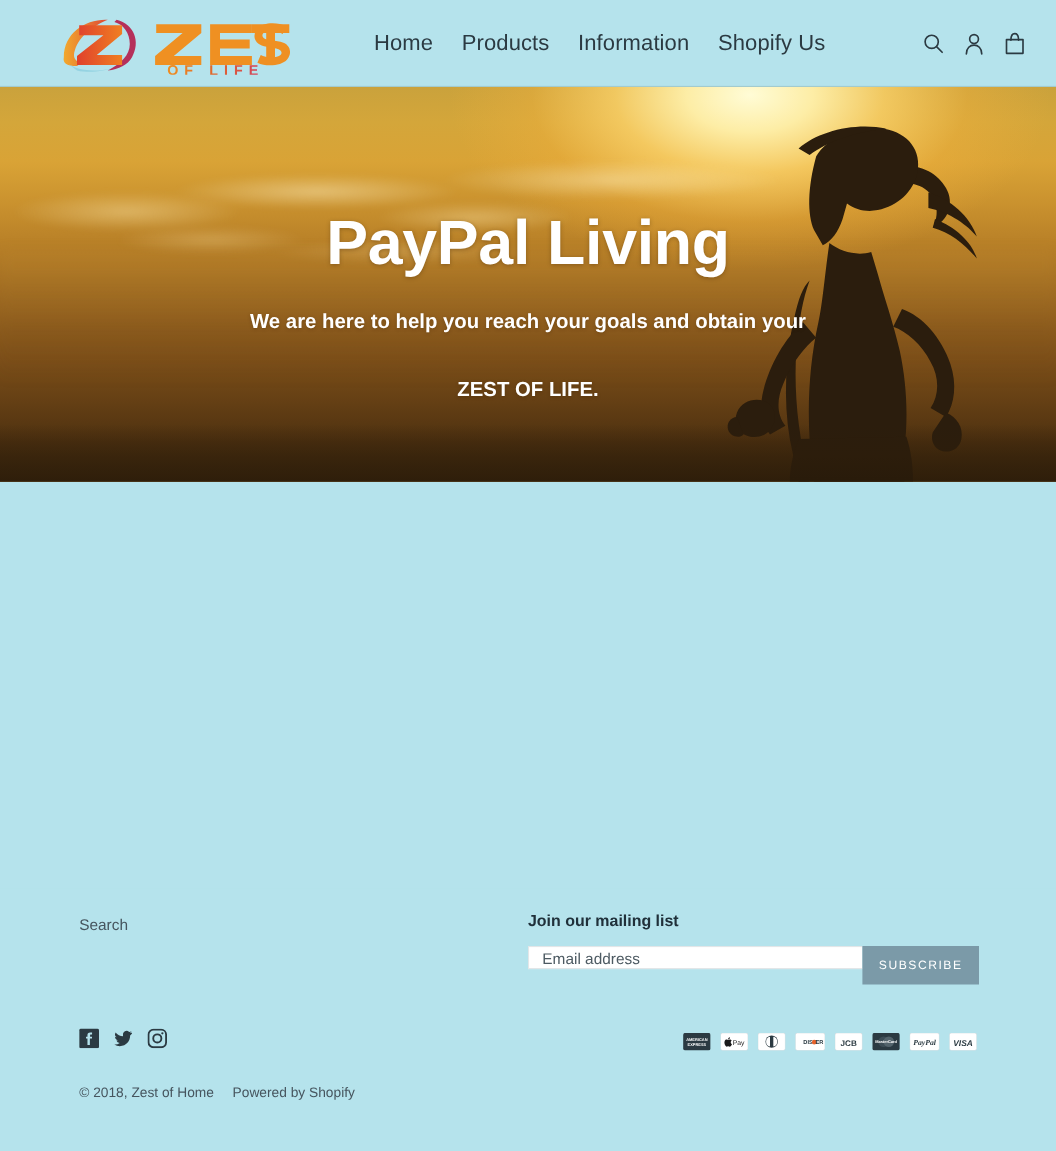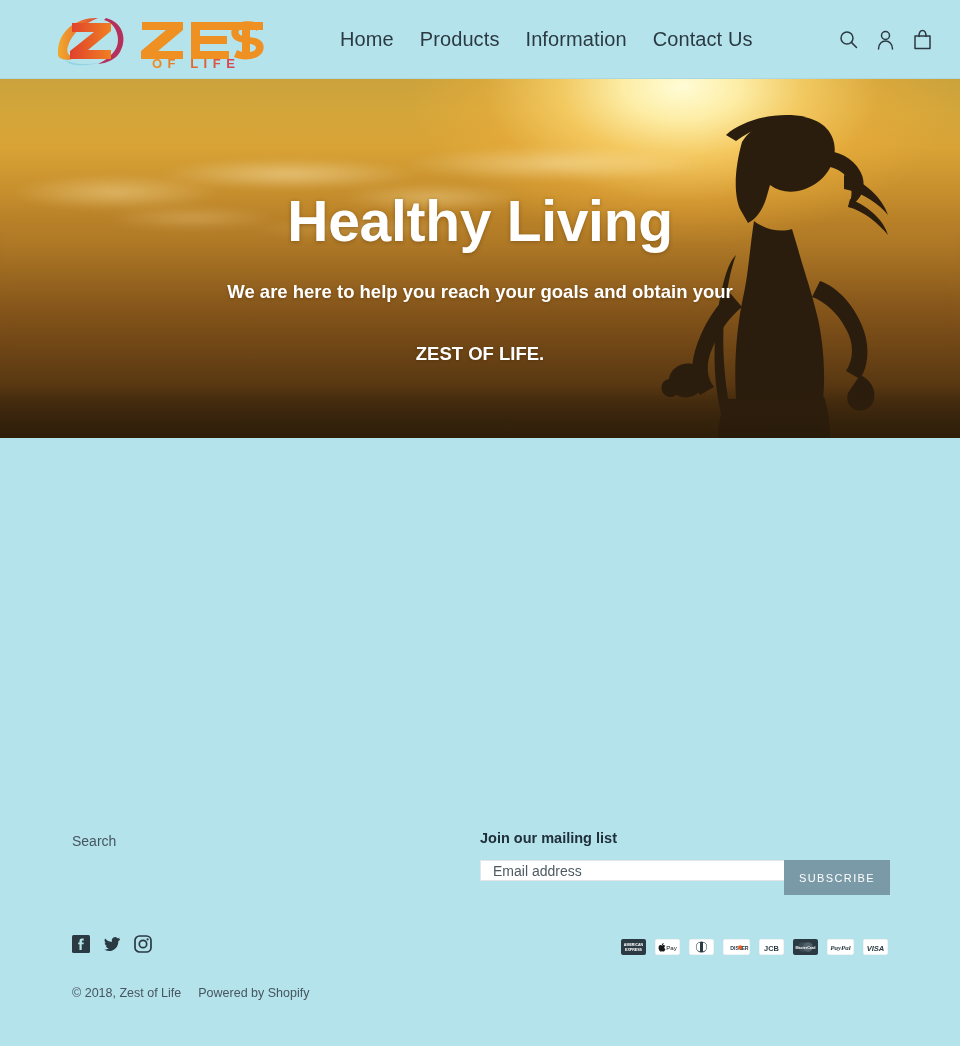--- a/index.html
+++ b/index.html
@@ -197,21 +197,21 @@
         <g fill="url(#oflife)" font-family="Liberation Sans, sans-serif" font-size="13" font-weight="bold" letter-spacing="5.5">
           <text x="100" y="56">OF LIFE</text>
         </g>
       </svg>
     </a>
 
     <nav class="mainnav">
       <a href="#">Home</a>
       <a href="#">Products</a>
       <a href="#">Information</a>
-      <a href="#">Contact Us</a>
+      <a href="#">Shopify Us</a>
     </nav>
 
     <div class="headicons">
       <div class="ic">
         <svg width="19" height="19" viewBox="0 0 19 19" fill="none" stroke="#2b3a42" stroke-width="1.5">
           <circle cx="8" cy="8" r="6"></circle>
           <line x1="12.4" y1="12.4" x2="17.5" y2="17.5" stroke-linecap="round"></line>
         </svg>
       </div>
       <div class="ic">
@@ -258,21 +258,21 @@
           <path d="M140 300 C134 300, 130 306, 132 312 C134 318, 142 320, 146 316 Z"></path>
 
           <path d="M196 320 C190 336, 188 348, 188 359 L300 359 C300 344, 298 330, 294 318 Z"></path>
         </g>
       </svg>
     </div>
 
     <div class="ground"></div>
 
     <div class="copy">
-      <h1>Healthy Living</h1>
+      <h1>PayPal Living</h1>
       <div class="sub">We are here to help you reach your goals and obtain your</div>
       <div class="sub">ZEST OF LIFE.</div>
     </div>
   </section>
 
   <div class="bodyspace"></div>
 
   <footer class="footer">
 
     <div class="footrow">
@@ -366,18 +366,18 @@
         <span class="pm">
           <svg width="25" height="16" viewBox="0 0 25 16">
             <rect width="25" height="16" rx="2" fill="#ffffff" stroke="#ccd6da" stroke-width=".6"></rect>
             <text x="12.5" y="11.6" text-anchor="middle" fill="#2b3a42" font-family="Liberation Sans, sans-serif" font-size="7.6" font-style="italic" font-weight="bold">VISA</text>
           </svg>
         </span>
       </div>
     </div>
 
     <div class="copyline">
-      <span>© 2018, Zest of Life</span>
+      <span>© 2018, Zest of Home</span>
       <a href="#">Powered by Shopify</a>
     </div>
 
   </footer>
 </div>
 
 </body></html>

